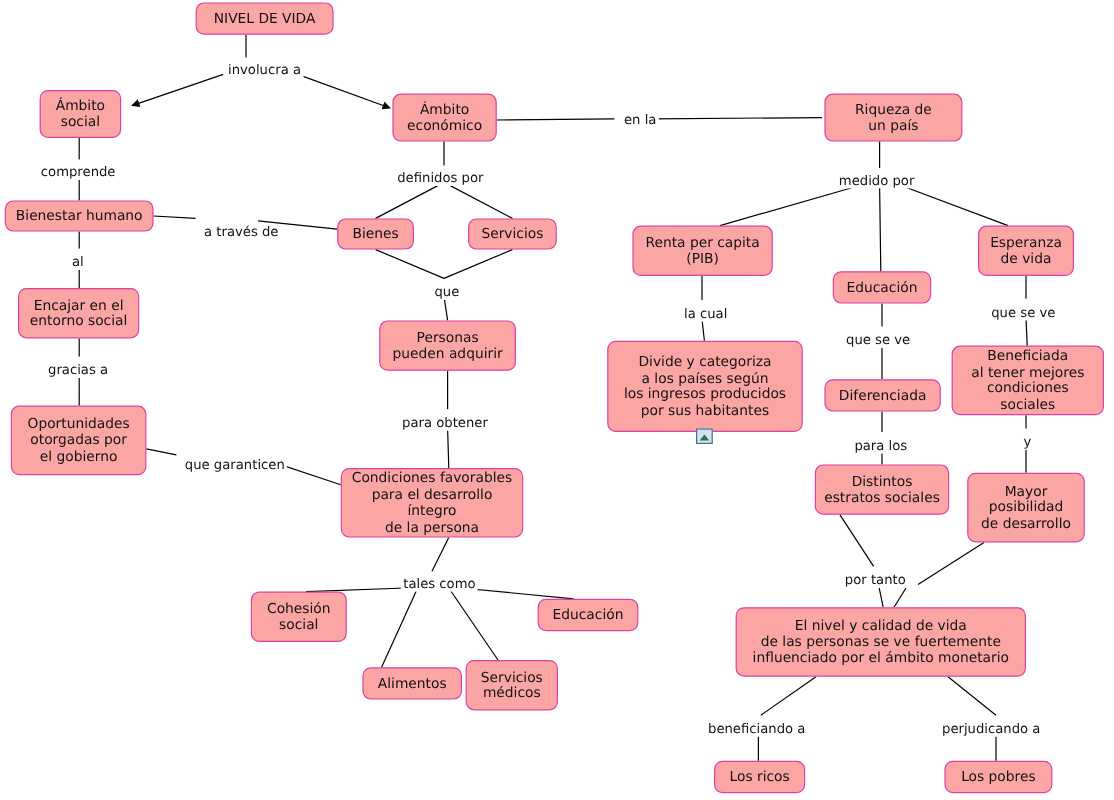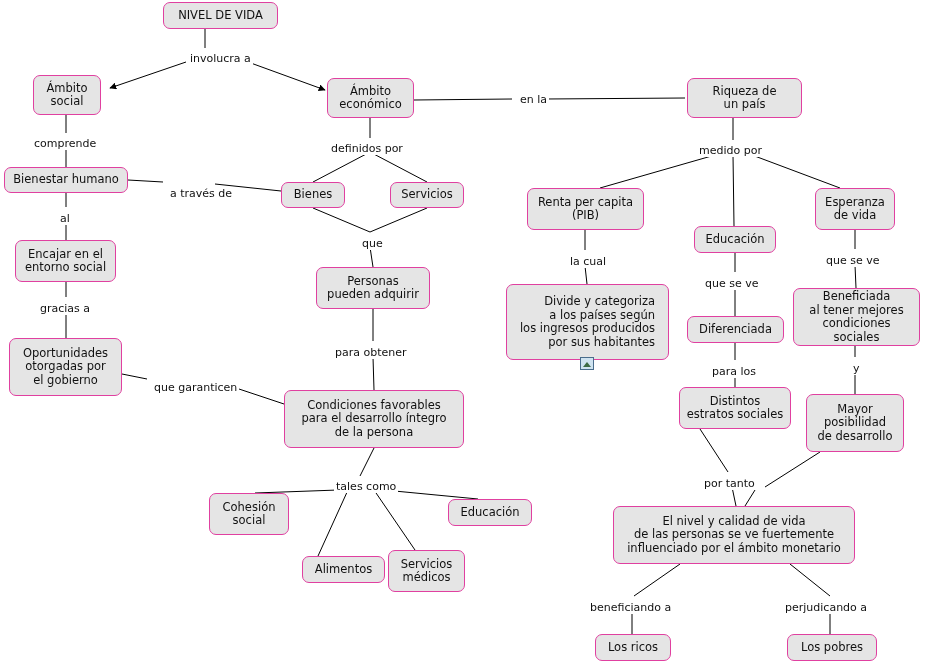--- a/index.html
+++ b/index.html
@@ -21,21 +21,21 @@
     top: 0;
     width: 928px;
     height: 667px;
     pointer-events: none;
   }
   .node {
     position: absolute;
     box-sizing: border-box;
     border: 1.5px solid #e040a0;
     border-radius: 7px;
-    background: #e5e5e5;
+    background: #fca5a5;
     color: #111111;
     font-size: 11.5px;
     line-height: 13.5px;
     text-align: center;
     display: flex;
     align-items: center;
     justify-content: center;
     padding: 2px 6px;
     white-space: pre-line;
     z-index: 2;
@@ -166,32 +166,32 @@
   <div class="node" style="left:390px; top:182px; width:74px; height:26px;">Servicios</div>
   <div class="node" style="left:527px; top:188px; width:117px; height:42px;">Renta per capita
 (PIB)</div>
   <div class="node" style="left:694px; top:226px; width:82px; height:27px;">Educación</div>
   <div class="node" style="left:815px; top:188px; width:80px; height:42px;">Esperanza
 de vida</div>
   <div class="node" style="left:15px; top:240px; width:101px; height:42px;">Encajar en el
 entorno social</div>
   <div class="node" style="left:316px; top:267px; width:114px; height:42px;">Personas
 pueden adquirir</div>
-  <div class="node" style="left:506px; top:284px; width:163px; height:76px;text-align:right;">Divide y categoriza
+  <div class="node" style="left:506px; top:284px; width:163px; height:76px;">Divide y categoriza
 a los países según
 los ingresos producidos
 por sus habitantes</div>
   <div class="node" style="left:687px; top:316px; width:97px; height:27px;">Diferenciada</div>
   <div class="node" style="left:793px; top:288px; width:127px; height:58px;">Beneficiada
 al tener mejores
 condiciones sociales</div>
   <div class="node" style="left:9px; top:338px; width:113px; height:58px;">Oportunidades
 otorgadas por
 el gobierno</div>
-  <div class="node" style="left:284px; top:390px; width:180px; height:58px;">Condiciones favorables
+  <div class="node" style="left:284px; top:390px; width:152px; height:58px;">Condiciones favorables
 para el desarrollo íntegro
 de la persona</div>
   <div class="node" style="left:679px; top:387px; width:112px; height:42px;">Distintos
 estratos sociales</div>
   <div class="node" style="left:806px; top:394px; width:98px; height:58px;">Mayor
 posibilidad
 de desarrollo</div>
   <div class="node" style="left:209px; top:493px; width:80px; height:42px;">Cohesión
 social</div>
   <div class="node" style="left:448px; top:499px; width:84px; height:27px;">Educación</div>

